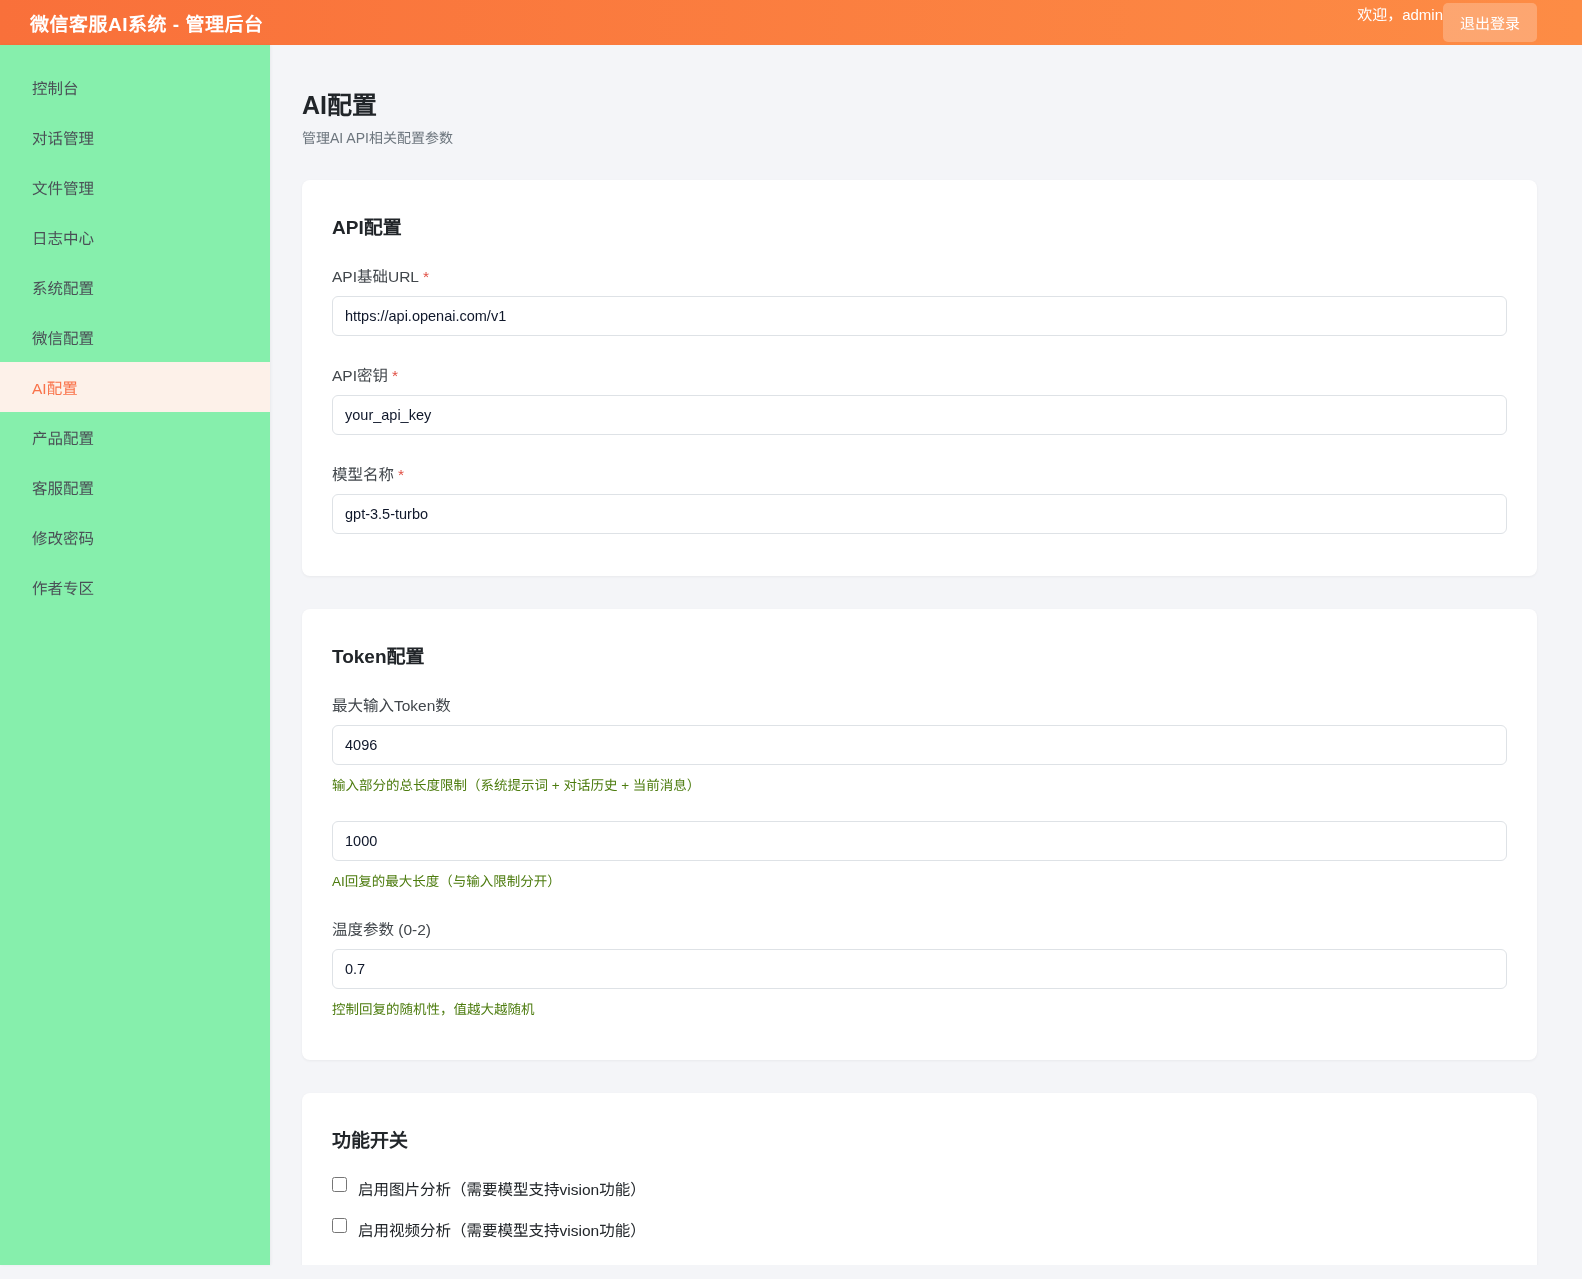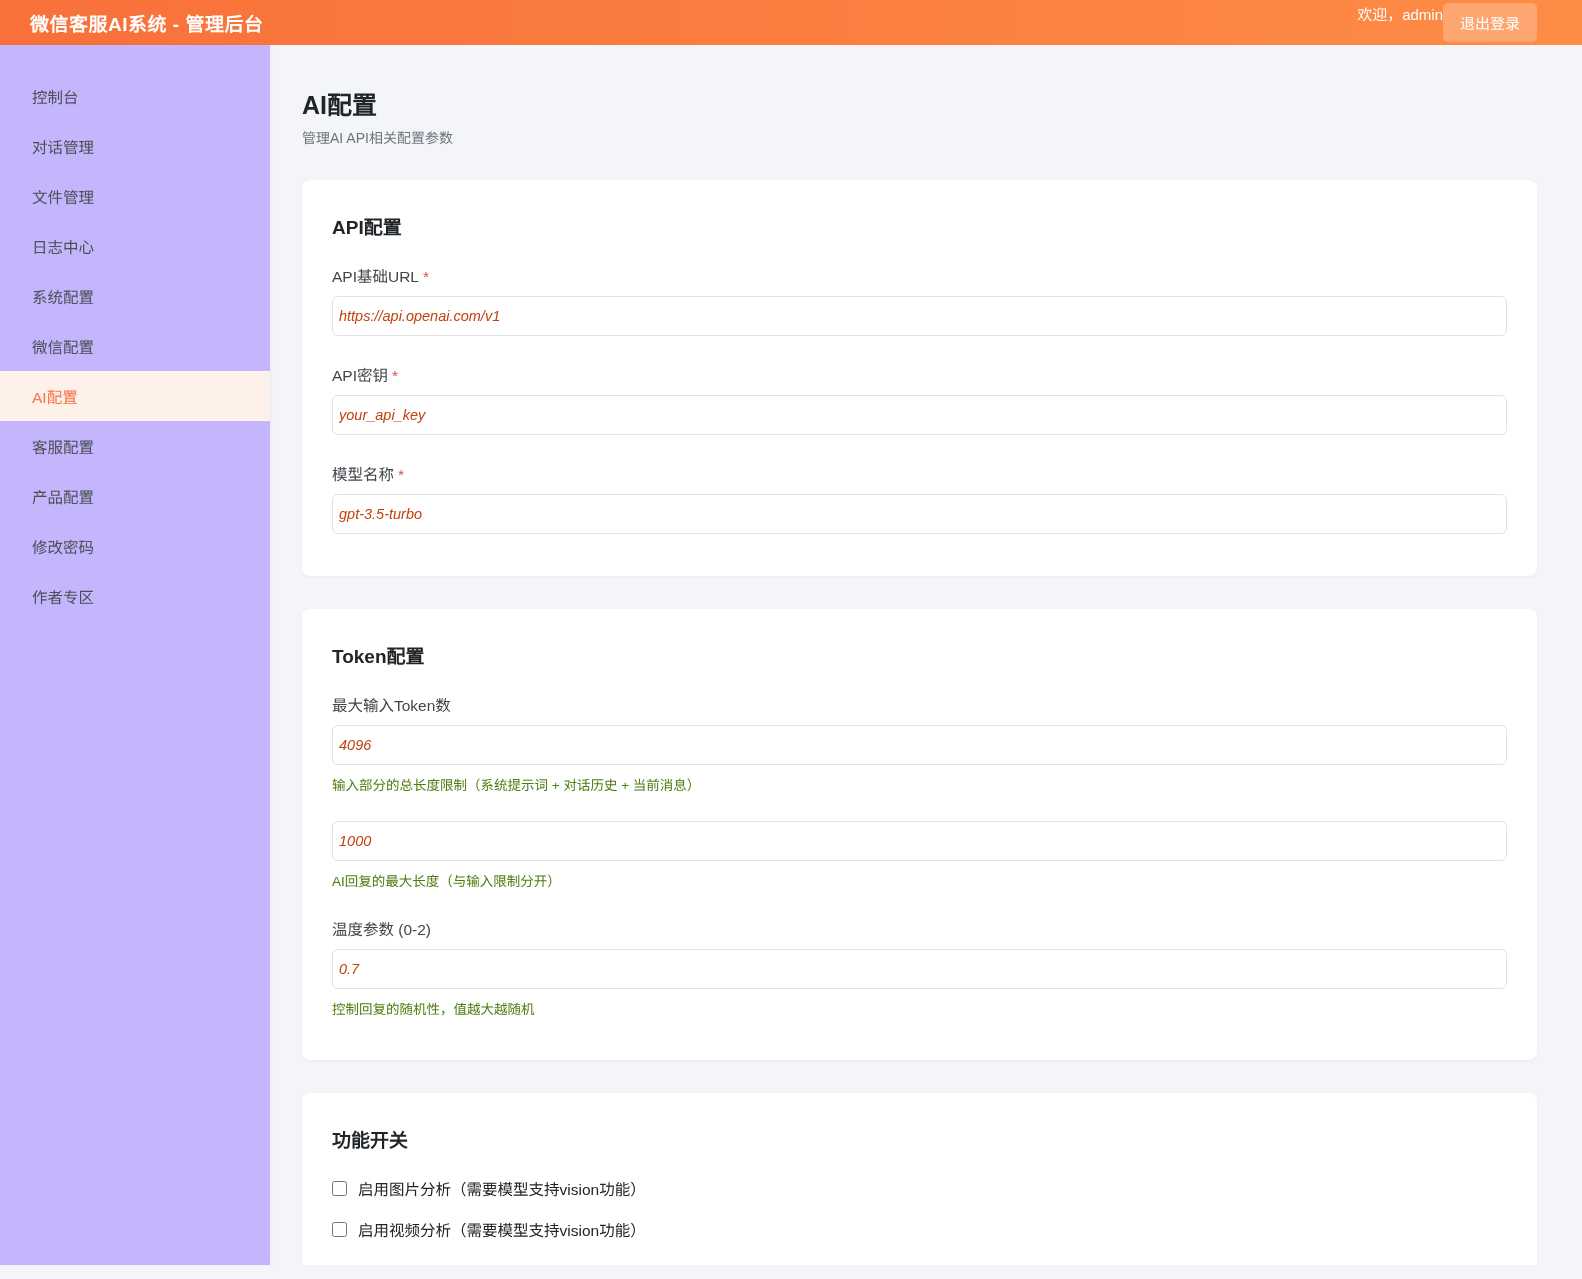--- a/index.html
+++ b/index.html
@@ -22,22 +22,22 @@
   .welcome { font-size:15px; }
   .logout-btn {
     background:rgba(255,255,255,0.24);
     border:none; color:#fff; font-size:15px;
     padding:9px 17px; border-radius:5px; cursor:pointer;
     font-family:inherit;
   }
   
   .layout { display:flex; height:1220px; }
   .sidebar {
-    width:270px; background:#c4b5fd; flex:none;
-    padding-top:26px;
+    width:270px; background:#86efac; flex:none;
+    padding-top:17px;
     box-shadow:1px 0 3px rgba(0,0,0,0.05);
     z-index:2;
   }
   .nav-item {
     height:50px; display:flex; align-items:center;
     padding-left:32px; font-size:15.5px; color:#4a5056;
     cursor:pointer;
   }
   .nav-item.active { background:#fdf1e9; color:#f9734a; }
   .main {
@@ -53,26 +53,26 @@
     margin-top:33px;
   }
   .card-heading { font-size:19px; font-weight:bold; color:#212529; margin-bottom:25px; }
   .form-group { margin-bottom:27px; }
   .form-group:last-child { margin-bottom:12px; }
   .field-label { display:block; font-size:15.5px; color:#41464b; margin-bottom:10px; }
   .req { color:#e04f44; margin-left:4px; }
   .text-input {
     width:100%; height:40px;
     border:1px solid #dee2e6; border-radius:6px;
-    padding:8px 6px; font-size:14.5px; color:#c2410c;
-    font-family:inherit; background:#fff; outline:none;font-style:italic;
+    padding:8px 12px; font-size:14.5px; color:#0f172a;
+    font-family:inherit; background:#fff; outline:none;
   }
   .helper { font-size:13.5px; color:#4d7c0f; margin-top:9px; }
   
-  .check-row { display:flex; align-items:center; margin-bottom:19px; }
+  .check-row { display:flex; margin-bottom:19px; }
   .check-row input[type="checkbox"] {
     width:15px; height:15px; margin-right:11px; cursor:pointer;
     accent-color:#f9713a;
   }
   .check-label { font-size:15.5px; color:#212529; cursor:pointer; }
   .card.features { padding-bottom:45px; }
 </style>
 </head>
 <body>
 
@@ -87,22 +87,22 @@
 <div class="layout">
 
   <div class="sidebar">
     <div class="nav-item">控制台</div>
     <div class="nav-item">对话管理</div>
     <div class="nav-item">文件管理</div>
     <div class="nav-item">日志中心</div>
     <div class="nav-item">系统配置</div>
     <div class="nav-item">微信配置</div>
     <div class="nav-item active">AI配置</div>
+    <div class="nav-item">产品配置</div>
     <div class="nav-item">客服配置</div>
-    <div class="nav-item">产品配置</div>
     <div class="nav-item">修改密码</div>
     <div class="nav-item">作者专区</div>
   </div>
 
   <div class="main">
     <div class="page-title">AI配置</div>
     <div class="page-subtitle">管理AI API相关配置参数</div>
 
     <div class="card">
       <div class="card-heading">API配置</div>

